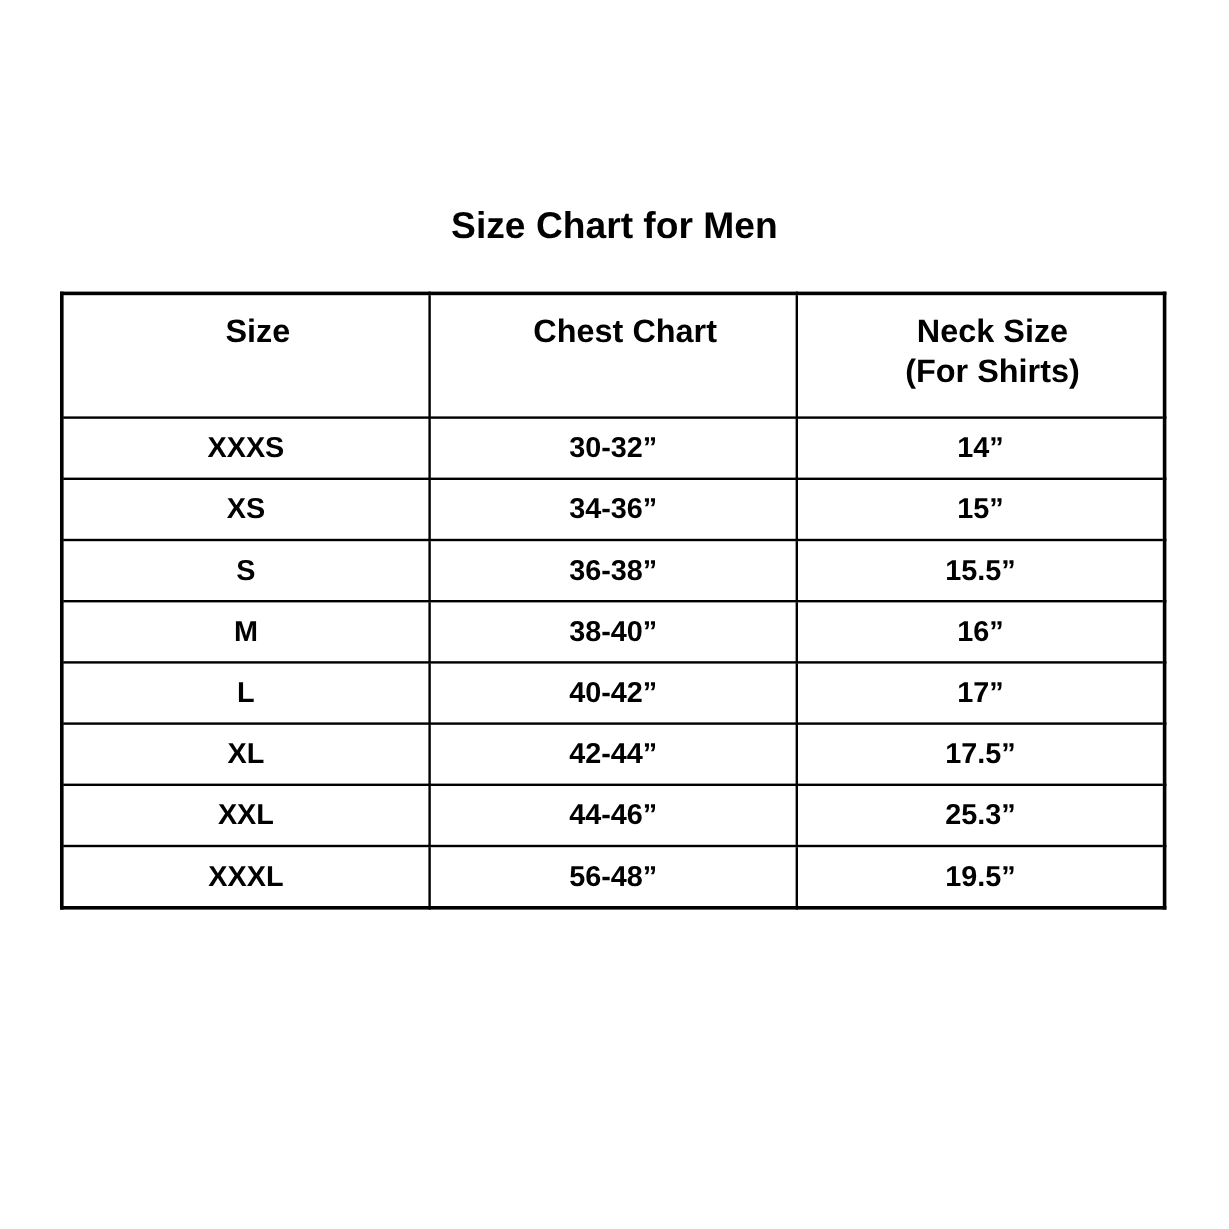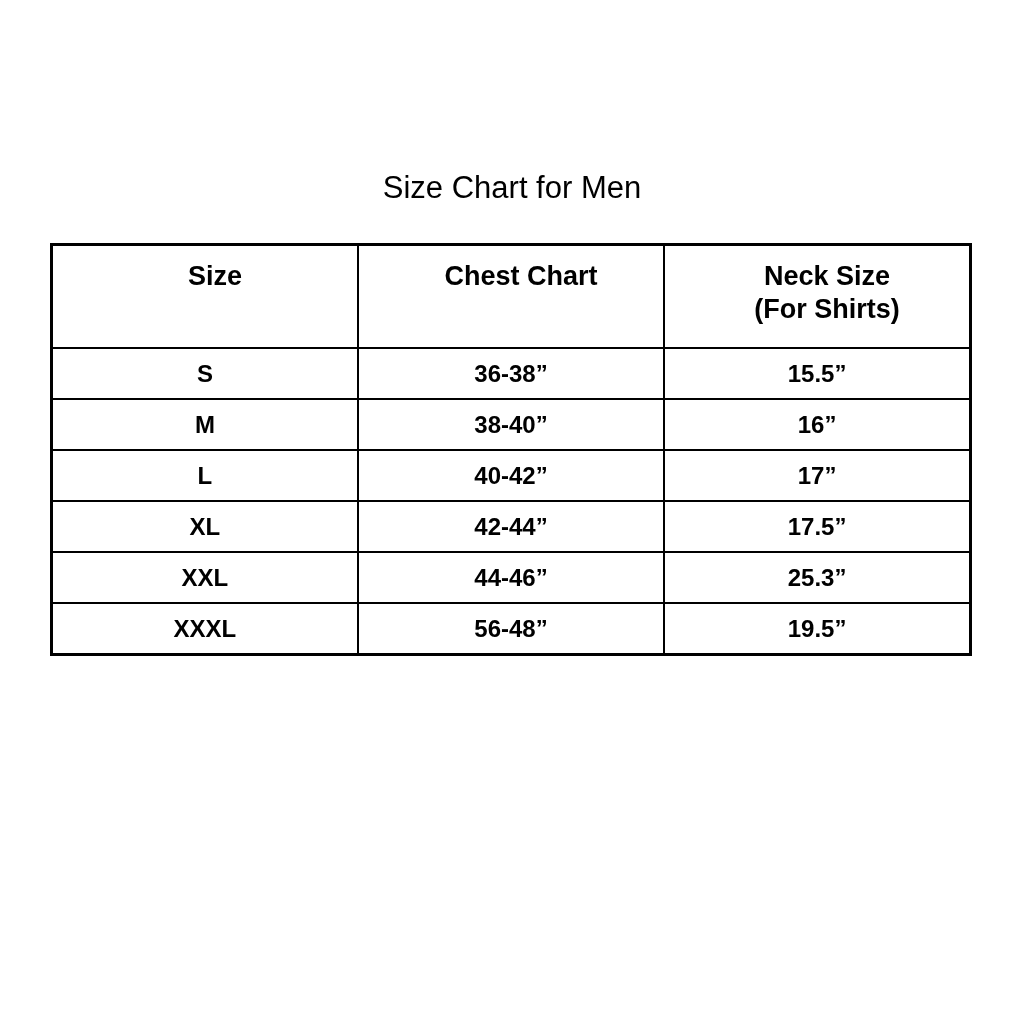--- a/index.html
+++ b/index.html
@@ -14,21 +14,21 @@
     position: relative;
   }
   .page-title {
     position: absolute;
     top: 170px;
     left: 0;
     width: 1024px;
     margin: 0;
     text-align: center;
     font-size: 31px;
-    font-weight: normal;
+    font-weight: bold;
     letter-spacing: 0px;
   }
   table.size-table {
     position: absolute;
     top: 243px;
     left: 50px;
     width: 922px;
     border-collapse: collapse;
     table-layout: fixed;
     border: 3px solid #000000;
@@ -72,20 +72,30 @@
         <span class="header-line">Chest Chart</span>
       </th>
       <th>
         <span class="header-line">Neck Size</span>
         <span class="header-line">(For Shirts)</span>
       </th>
     </tr>
   </thead>
   <tbody>
     <tr>
+      <td>XXXS</td>
+      <td>30-32”</td>
+      <td>14”</td>
+    </tr>
+    <tr>
+      <td>XS</td>
+      <td>34-36”</td>
+      <td>15”</td>
+    </tr>
+    <tr>
       <td>S</td>
       <td>36-38”</td>
       <td>15.5”</td>
     </tr>
     <tr>
       <td>M</td>
       <td>38-40”</td>
       <td>16”</td>
     </tr>
     <tr>

